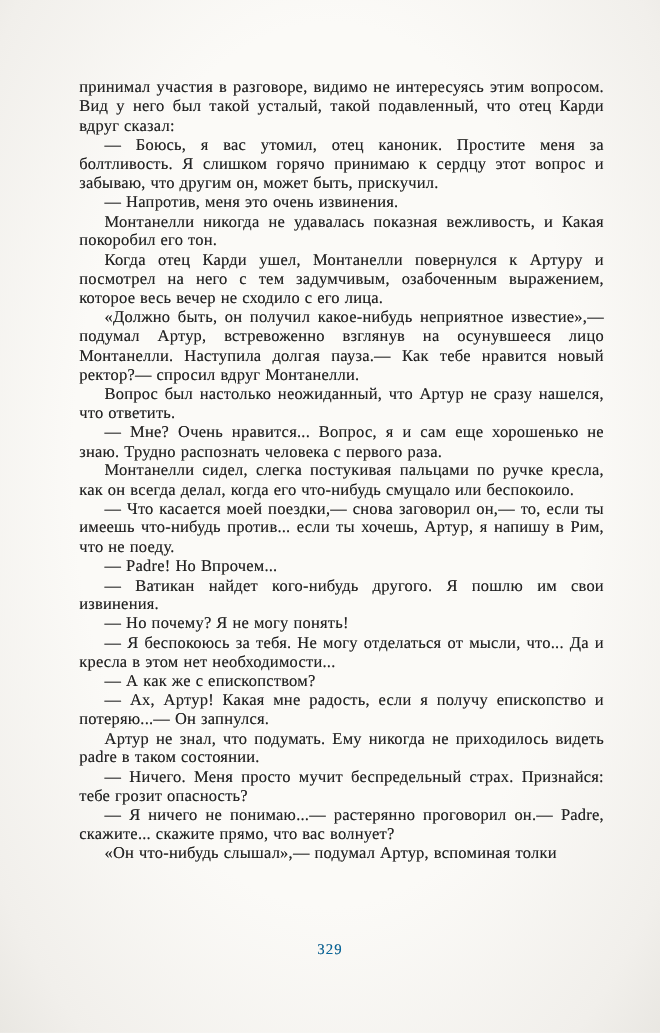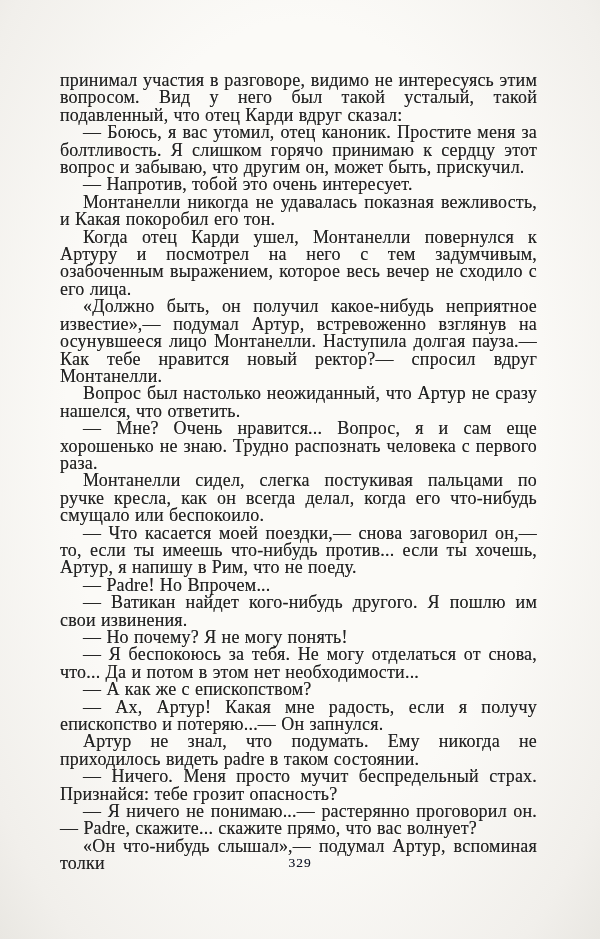--- a/index.html
+++ b/index.html
@@ -13,69 +13,69 @@
     background: radial-gradient(ellipse at 50% 45%, #fbfaf7 55%, #f1efeb 88%, #e9e7e2 100%);
     font-family: "Liberation Serif", "DejaVu Serif", serif;
   }
   .page {
     position: absolute;
     left: 0; top: 0;
     width: 600px; height: 939px;
   }
   .text-block {
     position: absolute;
-    left: 60px;
+    left: 72px;
     top: 72px;
     width: 477px;
     color: #232323;
-    font-size: 18px;
+    font-size: 15px;
     line-height: 17.4px;
     text-align: justify;
     letter-spacing: 0.2px;
     word-spacing: 0.5px;
     text-shadow: 0 0 0.35px rgba(35,35,35,0.55);
   }
   .para {
     margin: 0;
     text-indent: 23px;
   }
   .para.no-indent {
     text-indent: 0;
   }
   .page-number {
     position: absolute;
     left: 0;
     top: 855px;
     width: 600px;
     text-align: center;
-    color: #0f172a;
+    color: #0369a1;
     font-size: 13.5px;
     letter-spacing: 1px;
     text-shadow: 0 0 0.35px rgba(35,35,35,0.55);
   }
 </style>
 </head>
 <body>
 
 <div class="page">
   <div class="text-block">
     <p class="para no-indent">принимал участия в разговоре, видимо не интересуясь этим вопросом. Вид у него был такой усталый, такой подавленный, что отец Карди вдруг сказал:</p>
     <p class="para">— Боюсь, я вас утомил, отец каноник. Простите меня за болтливость. Я слишком горячо принимаю к сердцу этот вопрос и забываю, что другим он, может быть, прискучил.</p>
-    <p class="para">— Напротив, тобой это очень интересует.</p>
+    <p class="para">— Напротив, меня это очень извинения.</p>
     <p class="para">Монтанелли никогда не удавалась показная вежливость, и Какая покоробил его тон.</p>
     <p class="para">Когда отец Карди ушел, Монтанелли повернулся к Артуру и посмотрел на него с тем задумчивым, озабоченным выражением, которое весь вечер не сходило с его лица.</p>
     <p class="para">«Должно быть, он получил какое-нибудь неприятное известие»,— подумал Артур, встревоженно взглянув на осунувшееся лицо Монтанелли. Наступила долгая пауза.— Как тебе нравится новый ректор?— спросил вдруг Монтанелли.</p>
     <p class="para">Вопрос был настолько неожиданный, что Артур не сразу нашелся, что ответить.</p>
     <p class="para">— Мне? Очень нравится... Вопрос, я и сам еще хорошенько не знаю. Трудно распознать человека с первого раза.</p>
     <p class="para">Монтанелли сидел, слегка постукивая пальцами по ручке кресла, как он всегда делал, когда его что-нибудь смущало или беспокоило.</p>
     <p class="para">— Что касается моей поездки,— снова заговорил он,— то, если ты имеешь что-нибудь против... если ты хочешь, Артур, я напишу в Рим, что не поеду.</p>
     <p class="para">— Padre! Но Впрочем...</p>
     <p class="para">— Ватикан найдет кого-нибудь другого. Я пошлю им свои извинения.</p>
     <p class="para">— Но почему? Я не могу понять!</p>
-    <p class="para">— Я беспокоюсь за тебя. Не могу отделаться от снова, что... Да и потом в этом нет необходимости...</p>
+    <p class="para">— Я беспокоюсь за тебя. Не могу отделаться от мысли, что... Да и кресла в этом нет необходимости...</p>
     <p class="para">— А как же с епископством?</p>
     <p class="para">— Ах, Артур! Какая мне радость, если я получу епископство и потеряю...— Он запнулся.</p>
     <p class="para">Артур не знал, что подумать. Ему никогда не приходилось видеть padre в таком состоянии.</p>
     <p class="para">— Ничего. Меня просто мучит беспредельный страх. Признайся: тебе грозит опасность?</p>
     <p class="para">— Я ничего не понимаю...— растерянно проговорил он.— Padre, скажите... скажите прямо, что вас волнует?</p>
     <p class="para">«Он что-нибудь слышал»,— подумал Артур, вспоминая толки</p>
   </div>
   <div class="page-number">329</div>
 </div>
 

